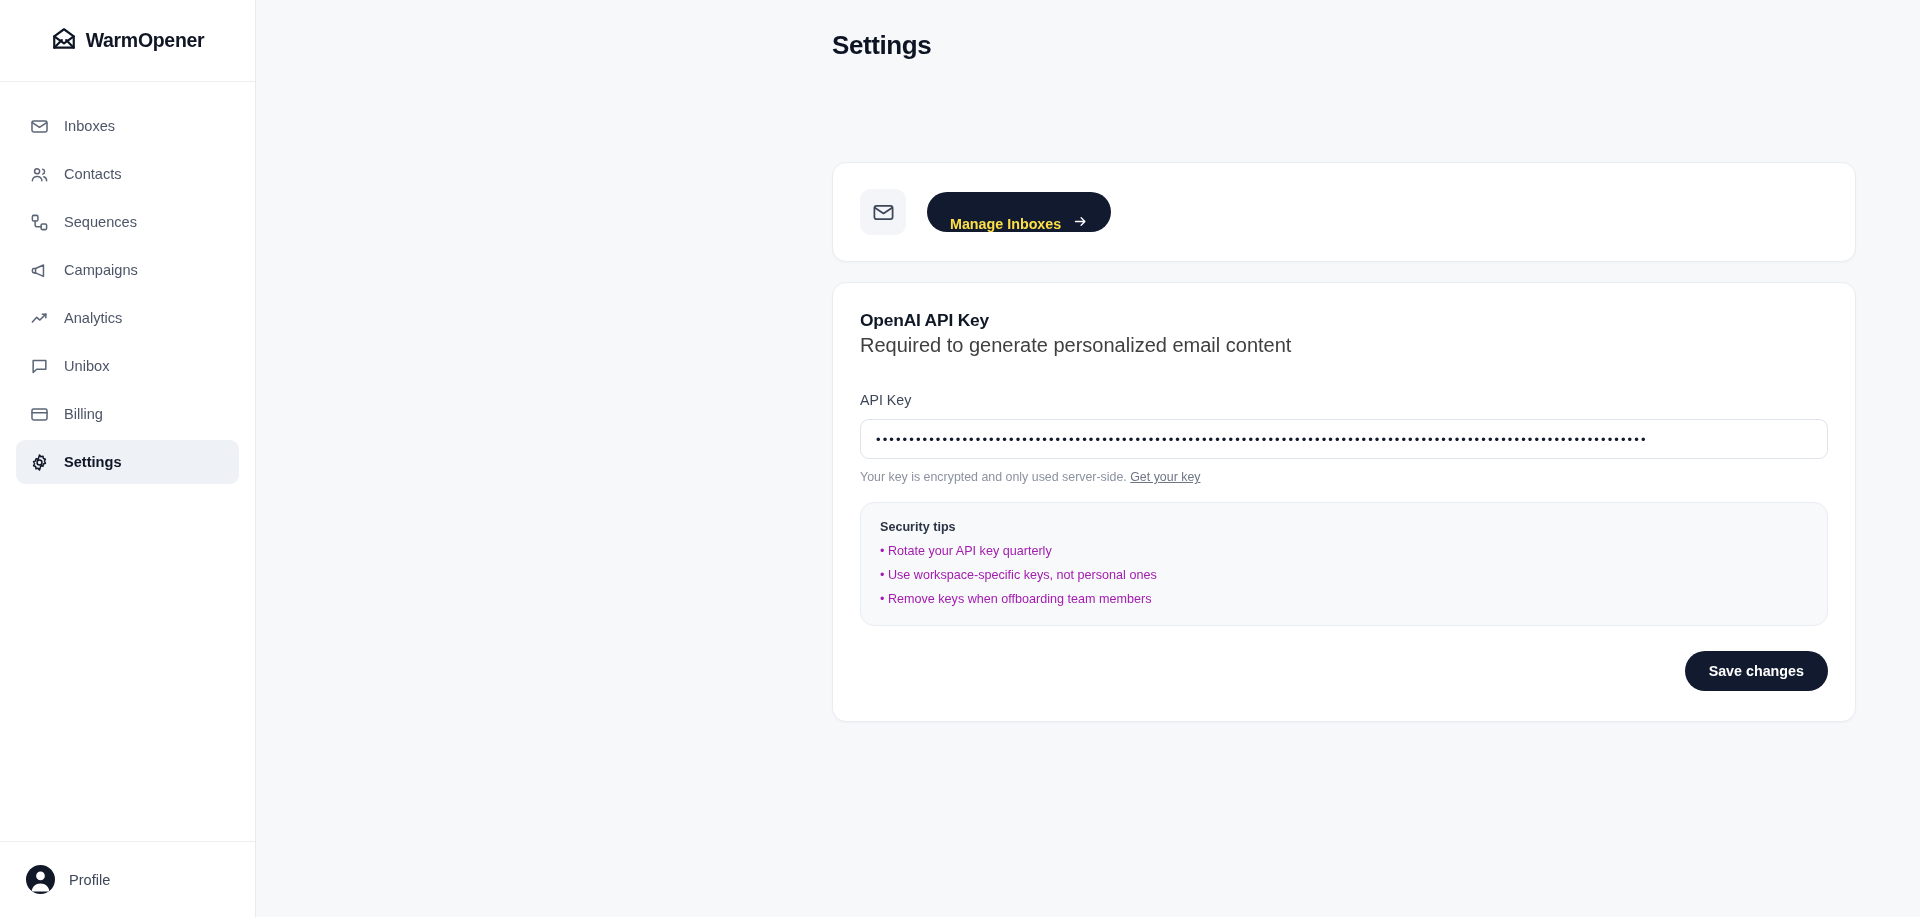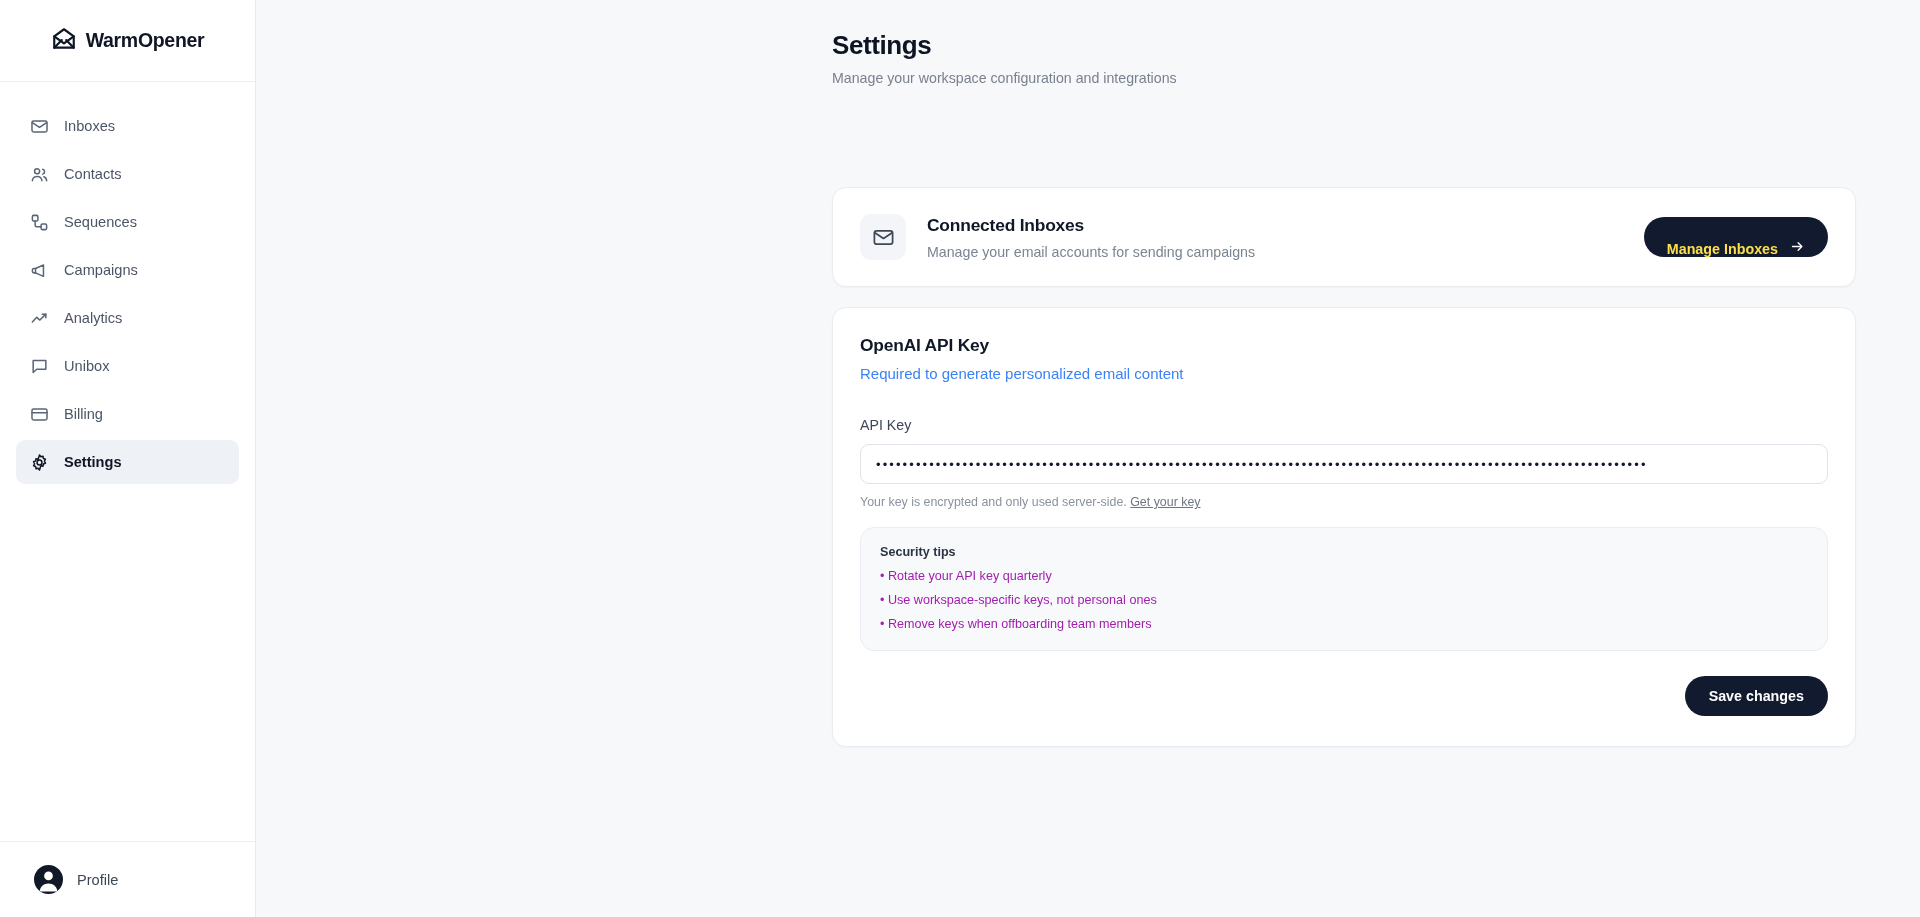--- a/index.html
+++ b/index.html
@@ -61,21 +61,21 @@
     font-weight: 700;
   }
   .nav-item.active .ico { color: #0f1626; }
 
   .profile {
     border-top: 1px solid #eceef1;
     height: 76px;
     display: flex;
     align-items: center;
     gap: 14px;
-    padding: 0 34px;
+    padding: 0 26px;
     cursor: pointer;
   }
   .avatar {
     width: 29px; height: 29px; border-radius: 50%;
     background: #111827;
     display: flex; align-items: flex-end; justify-content: center;
     overflow: hidden;
     flex: 0 0 29px;
   }
   .profile-label { font-size: 14.6px; color: #3c4client; color: #3d4758; }
@@ -152,21 +152,21 @@
     align-items: flex-end;
     gap: 12px;
     cursor: pointer;
   }
 
   
   .card-api {
     margin-top: 20px;
     padding: 27px 27px 30px 27px;
   }
-  .api-sub { margin-top: 9px; font-size: 15px; color: #3b82f6; }
+  .api-sub { margin-top: 3px; font-size: 20px; color: #404040; }
   .field-label {
     margin-top: 35px;
     font-size: 14.2px;
     color: #3d4758;
   }
   .key-input {
     margin-top: 11px;
     width: 100%;
     height: 40px;
     border: 1px solid #dfe3ea;
@@ -335,36 +335,31 @@
         </svg>
       </span>
       <span class="profile-label">Profile</span>
     </div>
   </aside>
 
   <main class="main">
 
     <div class="page-head">
       <div class="page-title">Settings</div>
-      <div class="page-sub">Manage your workspace configuration and integrations</div>
     </div>
 
     <div class="content">
 
       <section class="card card-inboxes">
         <span class="tile">
           <svg width="23" height="23" viewBox="0 0 24 24" fill="none" stroke="currentColor" stroke-width="1.8" stroke-linecap="round" stroke-linejoin="round">
             <rect x="2.5" y="5" width="19" height="14" rx="2.2"></rect>
               <path d="M3 7l9 6 9-6"></path>
           </svg>
         </span>
-        <div class="inbox-texts">
-          <div class="card-h">Connected Inboxes</div>
-          <div class="card-sub">Manage your email accounts for sending campaigns</div>
-        </div>
         <button class="btn-dark">
           <span>Manage Inboxes</span>
           <span>
             <svg width="15" height="15" viewBox="0 0 24 24" fill="none" stroke="#ffffff" stroke-width="2.2" stroke-linecap="round" stroke-linejoin="round">
               <path d="M4 12h15M13 6l6 6-6 6"></path>
             </svg>
           </span>
         </button>
       </section>
 

